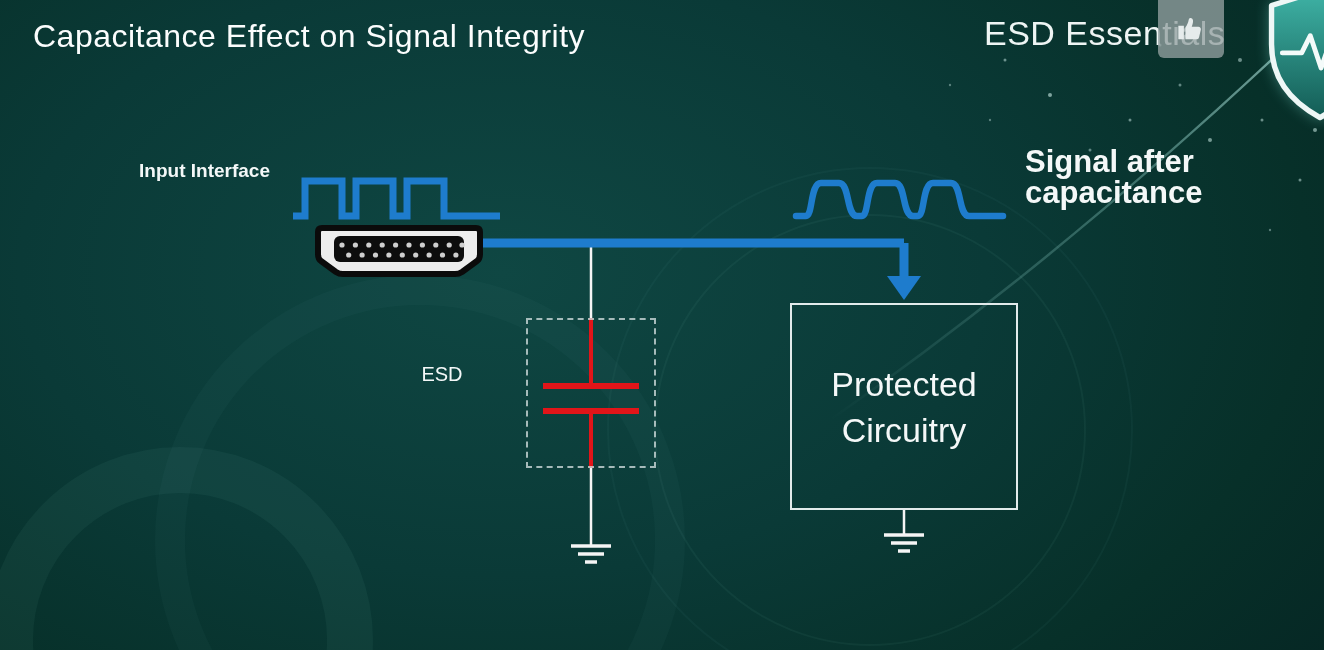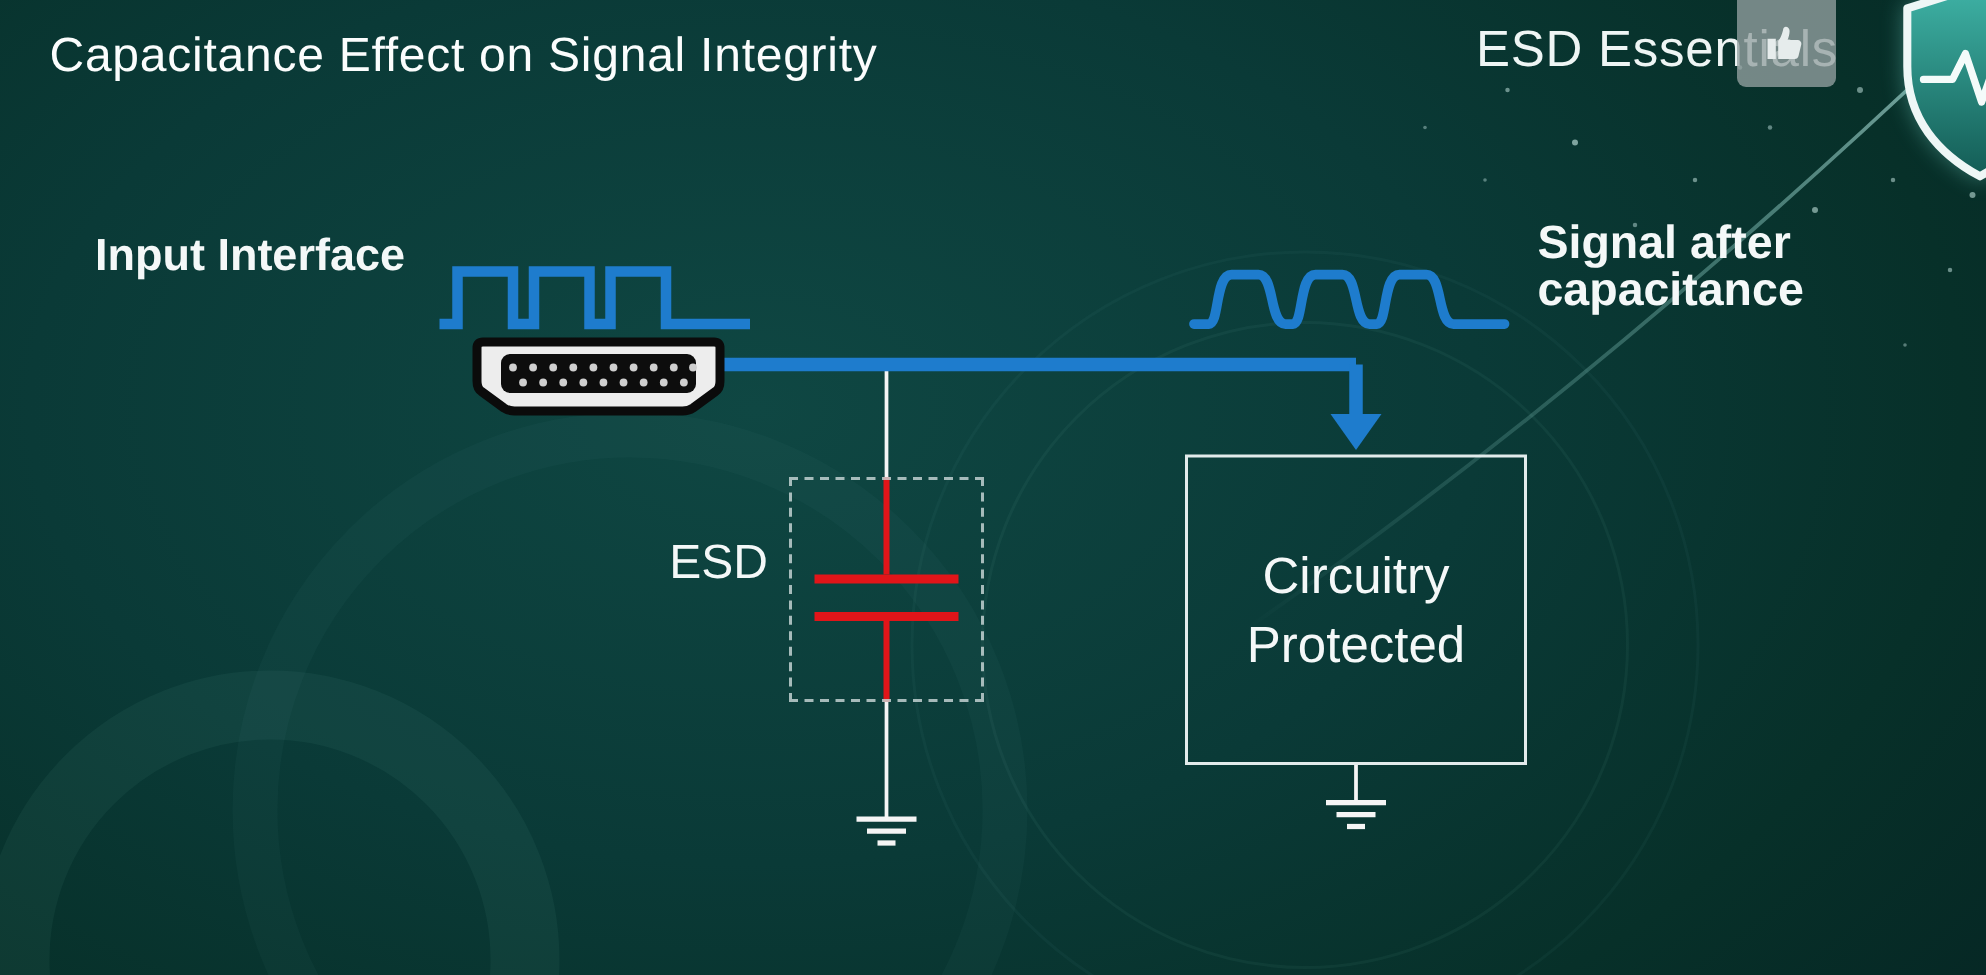--- a/index.html
+++ b/index.html
@@ -27,23 +27,23 @@
     background:rgba(148,160,160,.78);border-radius:0 0 6px 6px;
     display:flex;align-items:center;justify-content:center;
   }
   .shield-wrap{
     position:absolute;left:1250px;top:-16px;width:140px;height:140px;
     filter:drop-shadow(0 0 7px rgba(130,235,222,.35));
   }
 
   .lbl{position:absolute;color:#f4f8f8;}
   .input-lbl{left:58px;top:155px;width:212px;text-align:right;
-    font-size:30px;font-weight:bold;line-height:31px;}
-  .esd-lbl{left:372px;top:350px;width:140px;text-align:right;
-    font-size:32px;font-weight:400;line-height:49px;}
+    font-size:19px;font-weight:bold;line-height:31px;}
+  .esd-lbl{left:372px;top:350px;width:140px;text-align:center;
+    font-size:20px;font-weight:400;line-height:49px;}
   .out-lbl{left:1025px;top:146px;width:210px;text-align:left;
     font-size:31px;font-weight:bold;line-height:31px;}
 
   .dashed-box{
     position:absolute;left:526px;top:318px;width:130px;height:150px;
     border:2px dashed rgba(205,218,218,.8);box-sizing:border-box;
   }
   .protected-box{
     position:absolute;left:790px;top:303px;width:228px;height:207px;
     border:2px solid #e2ebeb;box-sizing:border-box;
@@ -179,22 +179,22 @@
         <circle cx="429.1" cy="255" r="2.6"></circle>
           <circle cx="442.5" cy="255" r="2.6"></circle>
           <circle cx="455.9" cy="255" r="2.6"></circle>
       </g>
     </g>
   </svg>
 
   <div class="dashed-box"></div>
 
   <div class="protected-box">
+    <div>Protected</div>
     <div>Circuitry</div>
-    <div>Protected</div>
   </div>
 
   <div class="lbl input-lbl">
     <div>Input Interface</div>
   </div>
 
   <div class="lbl esd-lbl">
     <div>ESD</div>
   </div>
 

